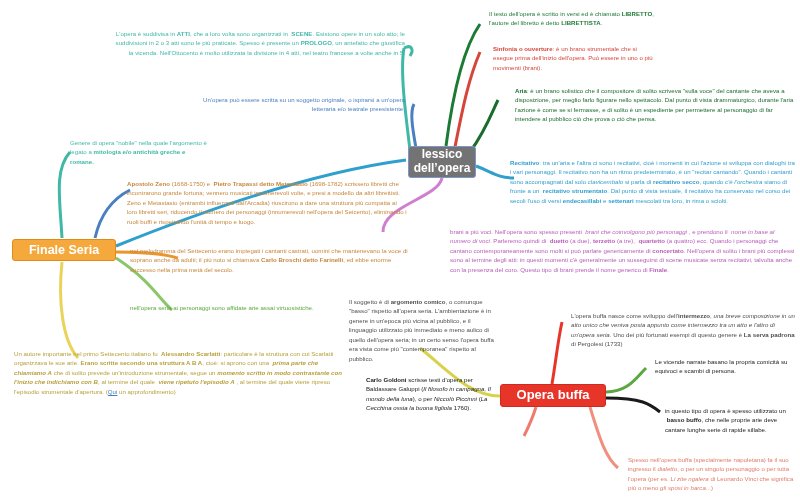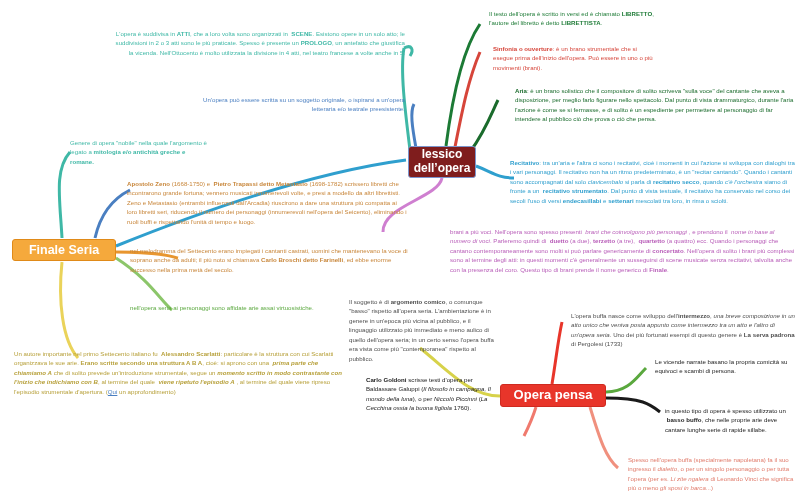--- a/index.html
+++ b/index.html
@@ -24,21 +24,21 @@
     z-index:5;
     box-sizing:border-box;
   }
   .node-seria{
     left:12px;top:239px;width:104px;height:22px;
     background:#f5a93c;border:1px solid #e08a18;
     font-size:12.5px;
   }
   .node-lessico{
     left:408px;top:146px;width:68px;height:32px;
-    background:#7f1d1d;border:1px solid #7b95cd;
+    background:#737373;border:1px solid #7b95cd;
     font-size:12px;flex-direction:column;
   }
   .node-buffa{
     left:500px;top:384px;width:106px;height:23px;
     background:#e8352a;border:1px solid #cf2a20;
     font-size:13px;
   }
 
   .tx{
     position:absolute;
@@ -104,21 +104,21 @@
   <div class="node node-seria">
     <span>Finale Seria</span>
   </div>
 
   <div class="node node-lessico">
     <span>lessico</span>
     <span>dell’opera</span>
   </div>
 
   <div class="node node-buffa">
-    <span>Opera pensa</span>
+    <span>Opera buffa</span>
   </div>
 
   <div class="tx r c-teal" style="left:110px;top:29px;width:295px;">
     L'opera è suddivisa in <b>ATTI</b>, che a loro volta sono organizzati in &nbsp;<b>SCENE</b>. Esistono opere in un solo atto; le suddivisioni in 2 o 3 atti sono le più praticate. Spesso è presente un <b>PROLOGO</b>, un antefatto che giustifica la vicenda. Nell'Ottocento è molto utilizzata la divisione in 4 atti, nel teatro francese a volte anche in 5.
   </div>
 
   <div class="tx r c-blue" style="left:190px;top:95px;width:215px;">
     Un'opera può essere scritta su un soggetto originale, o ispirarsi a un'opera letteraria e/o teatrale preesistente.
   </div>
 

